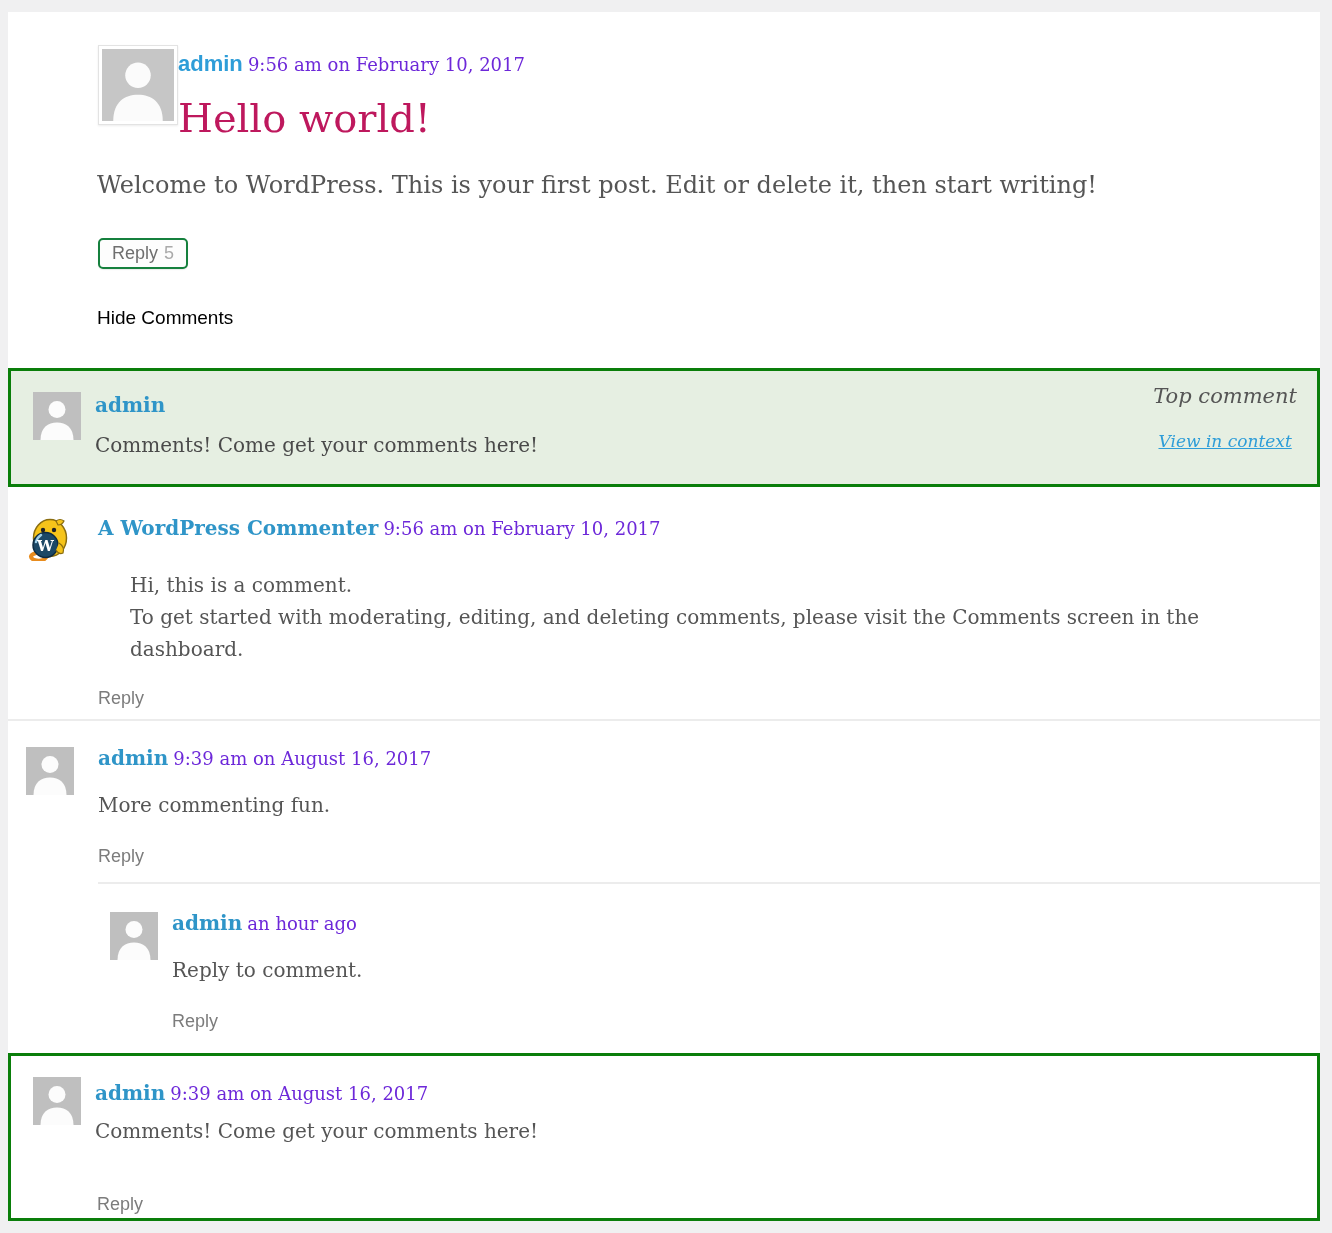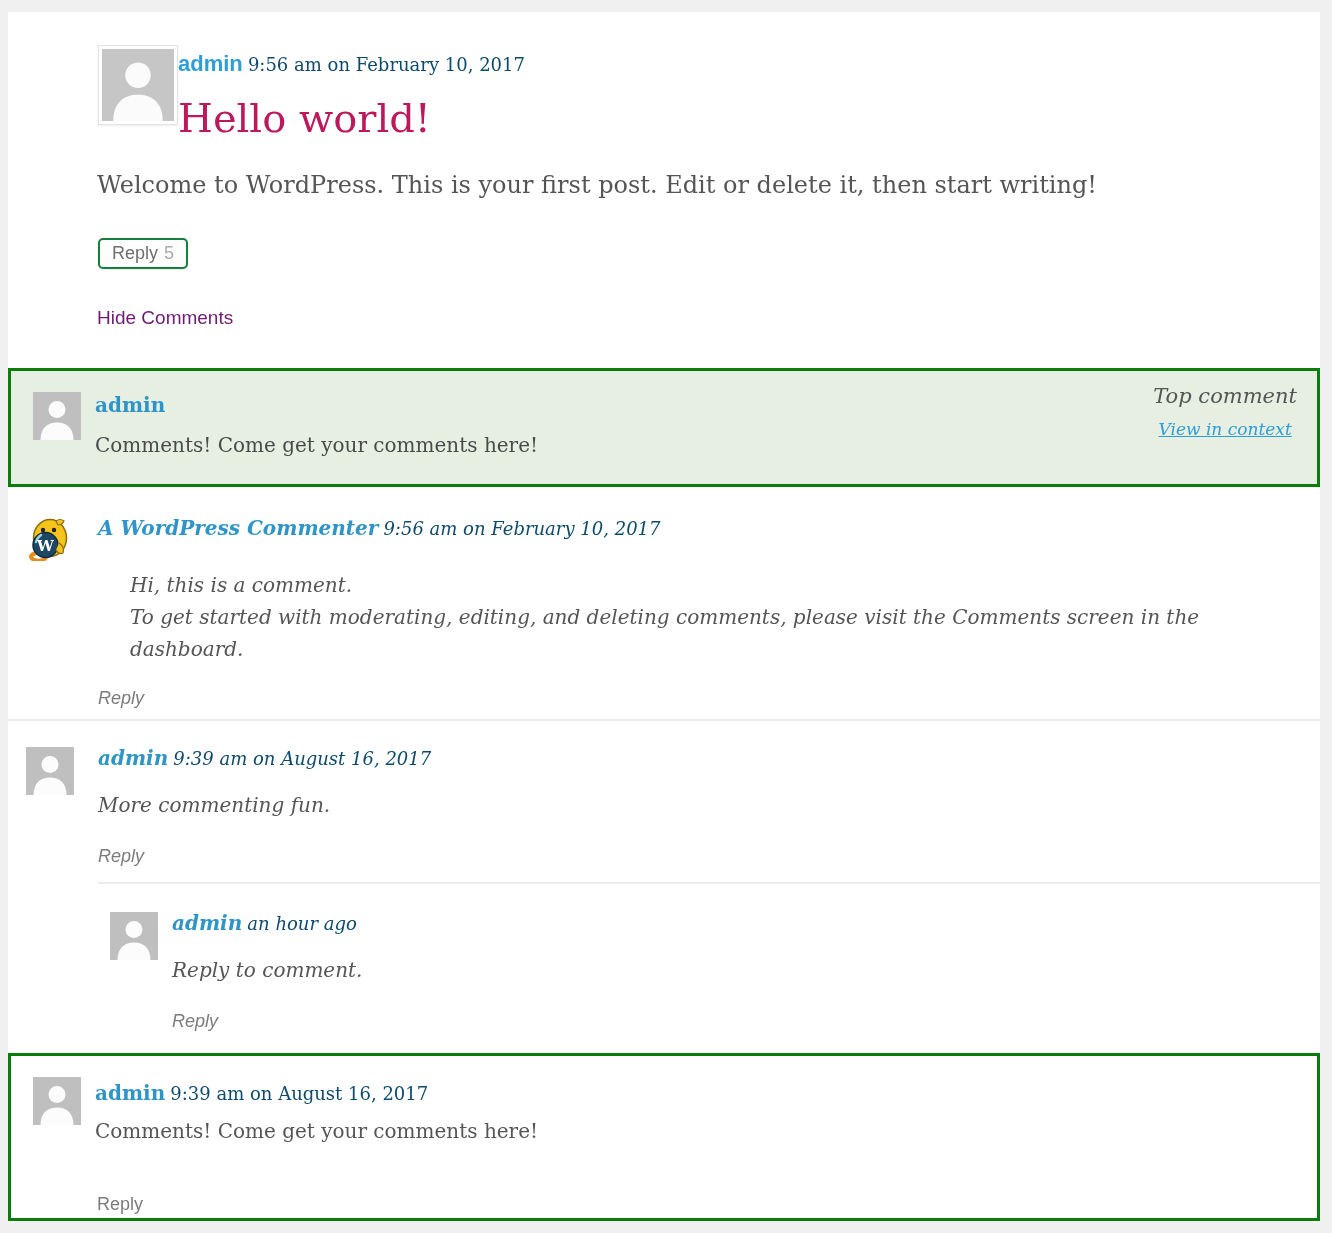--- a/index.html
+++ b/index.html
@@ -27,21 +27,21 @@
   }
   .avatar-lg svg { display:block; width:72px; height:72px; }
   .ph-text { margin-left:80px; padding-top:6px; }
   .byline { line-height:26px; white-space:nowrap; }
   .byline .author-sans {
     font-family:"Liberation Sans",sans-serif;
     font-weight:bold; font-size:22px; color:#2e9dd8;
     text-decoration:none; cursor:pointer;
   }
   .meta {
-    font-size:18px; color:#0c4a6e; font-weight:normal;
+    font-size:18px; color:#6d28d9; font-weight:normal;
   }
   .post-title {
     margin-top:14px;
     font-size:40px; font-weight:normal; color:#be185d;
     line-height:50px;
   }
   .post-body {
     position:absolute; left:89px; top:158px; right:40px;
     font-size:24px; color:#555; line-height:30px;
   }
@@ -50,21 +50,21 @@
     min-width:82px; height:31px;
     background:#fdfdfd; border:2px solid #15803d; border-radius:5px;
     font-family:"Liberation Sans",sans-serif; font-size:18px; color:#6f6f6f;
     padding:0 12px; cursor:pointer;
     box-shadow:0 1px 1px rgba(0,0,0,.08);
   }
   .reply-btn .count { color:#aaa; margin-left:6px; }
   .hide-comments {
     position:absolute; left:89px; top:295px;
     font-family:"Liberation Sans",sans-serif; font-size:19px;
-    color:#701a75; text-decoration:none; cursor:pointer;
+    color:#000000; text-decoration:none; cursor:pointer;
   }
   
   .avatar-sm { width:48px; height:48px; }
   .avatar-sm svg { display:block; width:48px; height:48px; }
   .avatar-wapuu { width:44px; height:44px; }
   .avatar-wapuu svg { display:block; width:44px; height:44px; }
   
   .top-comment {
     position:absolute; left:0; top:356px;
     width:1312px; height:119px;
@@ -76,28 +76,28 @@
     font-size:20px; font-weight:bold; color:#2f95c8;
     text-decoration:none; cursor:pointer;
   }
   .tc-text {
     position:absolute; left:84px; top:62px;
     font-size:20px; color:#4a4a4a;
   }
   .tc-right { position:absolute; right:20px; top:13px; text-align:center; }
   .tc-label { font-style:italic; font-size:21px; color:#555; }
   .tc-link {
-    display:inline-block; margin-top:11px;
+    display:inline-block; margin-top:23px;
     font-style:italic; font-size:17px; color:#2e9dd8;
     text-decoration:underline; cursor:pointer;
   }
   
   .comment { position:absolute; right:20px; }
   .comment .avatar-sm, .comment .avatar-wapuu { position:absolute; left:0; top:2px; }
-  .c-main { margin-left:72px;font-style:italic; }
+  .c-main { margin-left:72px; }
   .c-name {
     font-size:20px; font-weight:bold; color:#2f95c8;
     text-decoration:none; cursor:pointer;
   }
   .c-namerow { line-height:26px; }
   .c-text {
     margin-top:16px;
     font-size:20px; color:#555; line-height:32px;
   }
   .c-text .inline-link { color:#3aa0e0; text-decoration:underline; cursor:pointer; }

